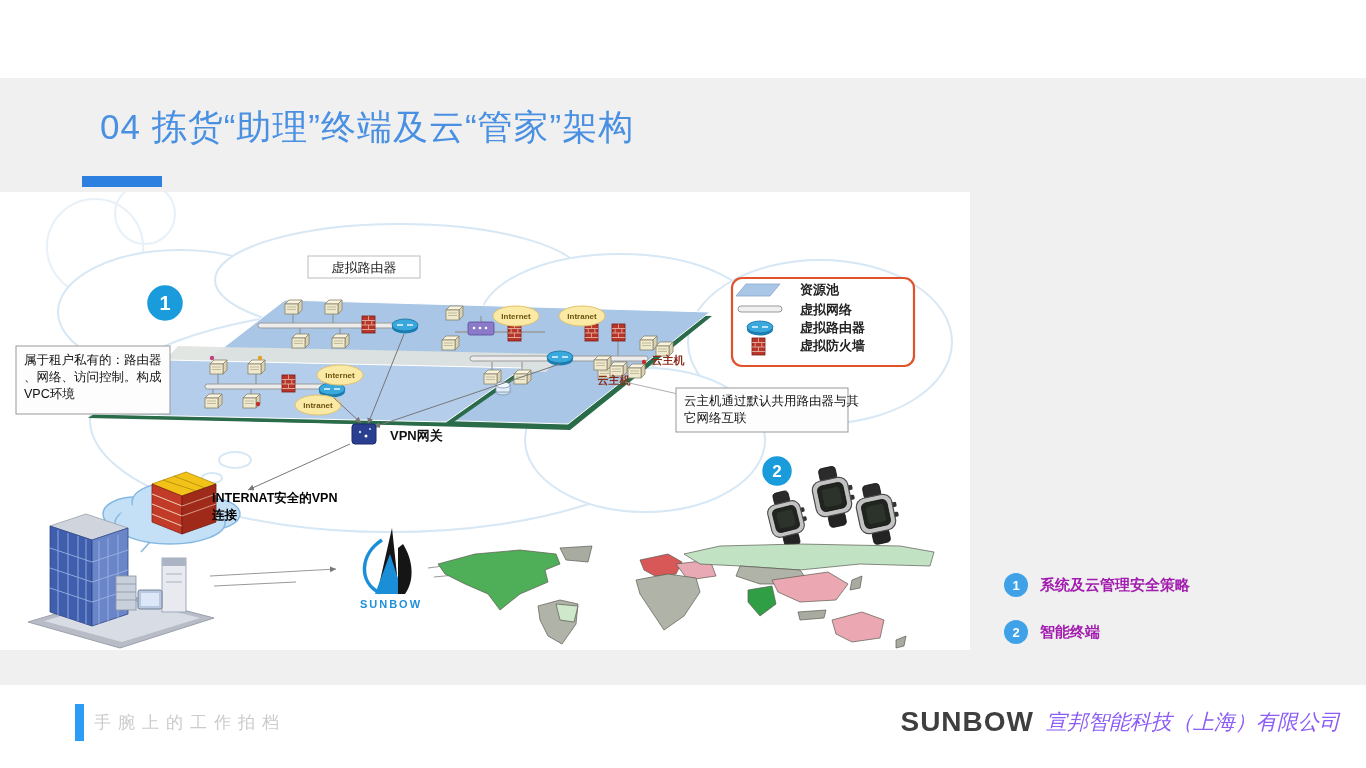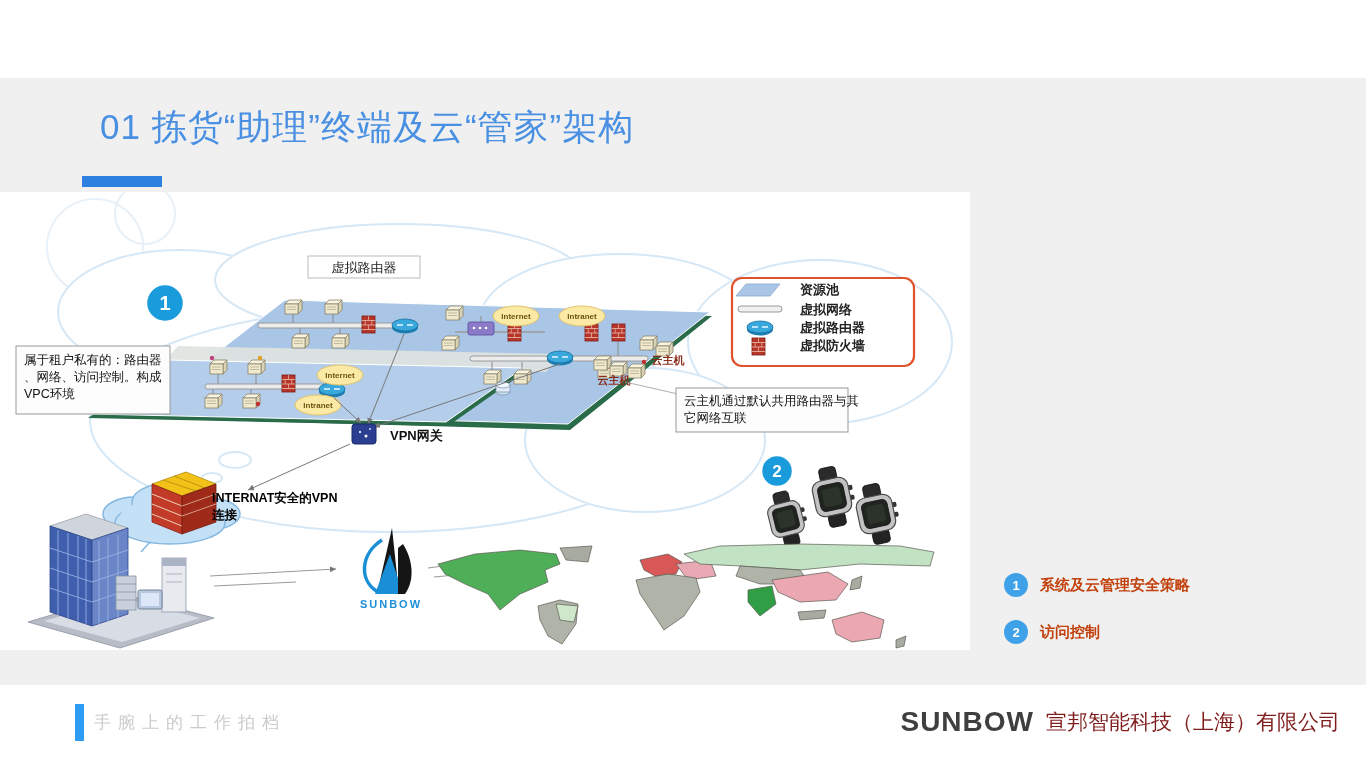--- a/index.html
+++ b/index.html
@@ -20,40 +20,40 @@
 
   .agenda{position:absolute;left:1004px;top:571px;width:340px;}
   .agenda-item{position:absolute;left:0;display:flex;align-items:center;gap:12px;}
   .agenda-item.i1{top:2px;}
   .agenda-item.i2{top:49px;}
   .agenda-num{
     width:24px;height:24px;border-radius:50%;background:#3fa2e8;color:#ffffff;
     font-size:13px;font-weight:bold;display:flex;align-items:center;justify-content:center;
     flex:0 0 24px;
   }
-  .agenda-label{font-size:15px;font-weight:bold;color:#c2410c;white-space:nowrap;}
+  .agenda-label{font-size:15px;font-weight:bold;color:#a21caf;white-space:nowrap;}
 
   .footer{position:absolute;left:0;top:685px;width:1366px;height:83px;background:#ffffff;}
   .footer-bar{position:absolute;left:75px;top:19px;width:9px;height:37px;background:#2d9cf4;}
   .footer-tagline{
     position:absolute;left:94px;top:26px;font-size:17px;color:#cbcbcb;
     letter-spacing:7px;white-space:nowrap;text-align:center;
   }
   .footer-brand{
     position:absolute;right:26px;top:21px;display:flex;align-items:center;gap:12px;white-space:nowrap;
   }
   .footer-logo{font-size:28px;font-weight:800;color:#3f3f3f;letter-spacing:1px;}
-  .footer-company{font-size:21px;color:#7f1d1d;}
+  .footer-company{font-size:21px;color:#8b5cf6;font-style:italic;}
 </style>
 </head>
 <body>
 
 <div class="slide-band"></div>
 
-<div class="page-title">01 拣货“助理”终端及云“管家”架构</div>
+<div class="page-title">04 拣货“助理”终端及云“管家”架构</div>
 <div class="title-underline"></div>
 
 <div class="diagram-panel">
 <svg width="970" height="458" viewBox="0 0 970 458">
   <defs>
     <marker id="arr" markerWidth="8" markerHeight="8" refX="6" refY="3" orient="auto">
       <path d="M0,0 L6,3 L0,6 Z" fill="#777"></path>
     </marker>
     <g id="srv">
       <polygon points="0,4 4,0 17,0 13,4" fill="#f8f4e2" stroke="#8a8266" stroke-width="0.8"></polygon>
@@ -356,21 +356,21 @@
 </svg>
 </div>
 
 <div class="agenda">
   <div class="agenda-item i1">
     <div class="agenda-num">1</div>
     <div class="agenda-label">系统及云管理安全策略</div>
   </div>
   <div class="agenda-item i2">
     <div class="agenda-num">2</div>
-    <div class="agenda-label">访问控制</div>
+    <div class="agenda-label">智能终端</div>
   </div>
 </div>
 
 <div class="footer">
   <div class="footer-bar"></div>
   <div class="footer-tagline">手腕上的工作拍档</div>
   <div class="footer-brand">
     <span class="footer-logo">SUNBOW</span>
     <span class="footer-company">宣邦智能科技（上海）有限公司</span>
   </div>

